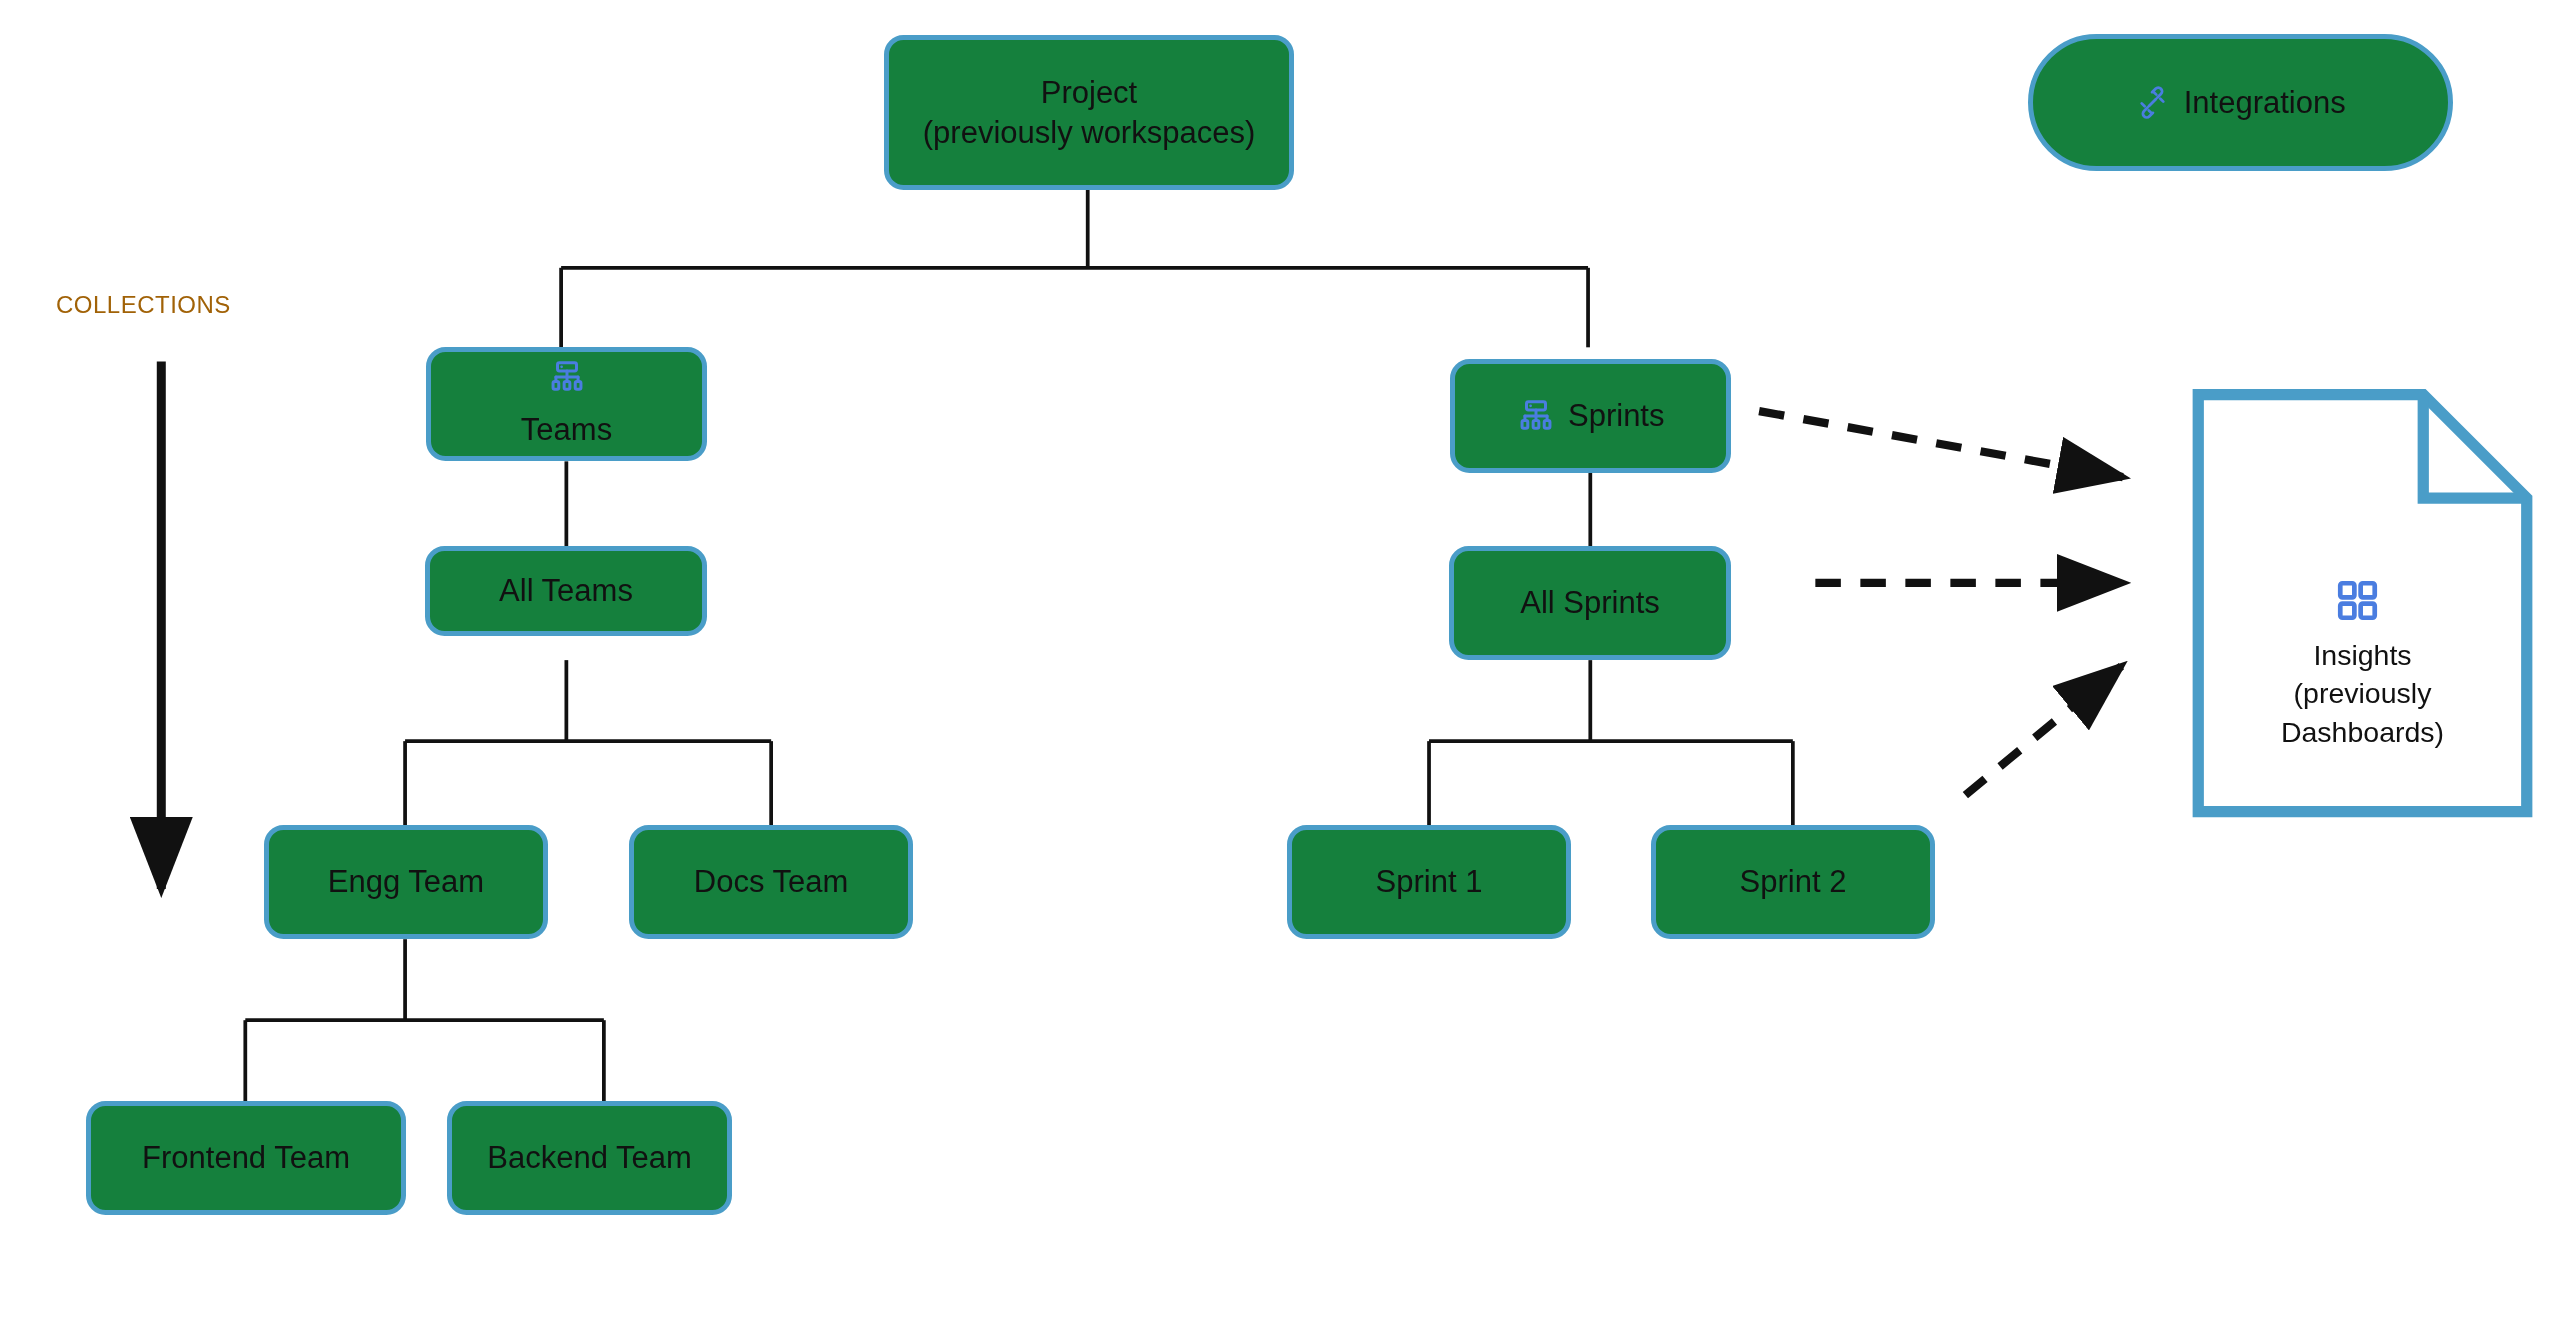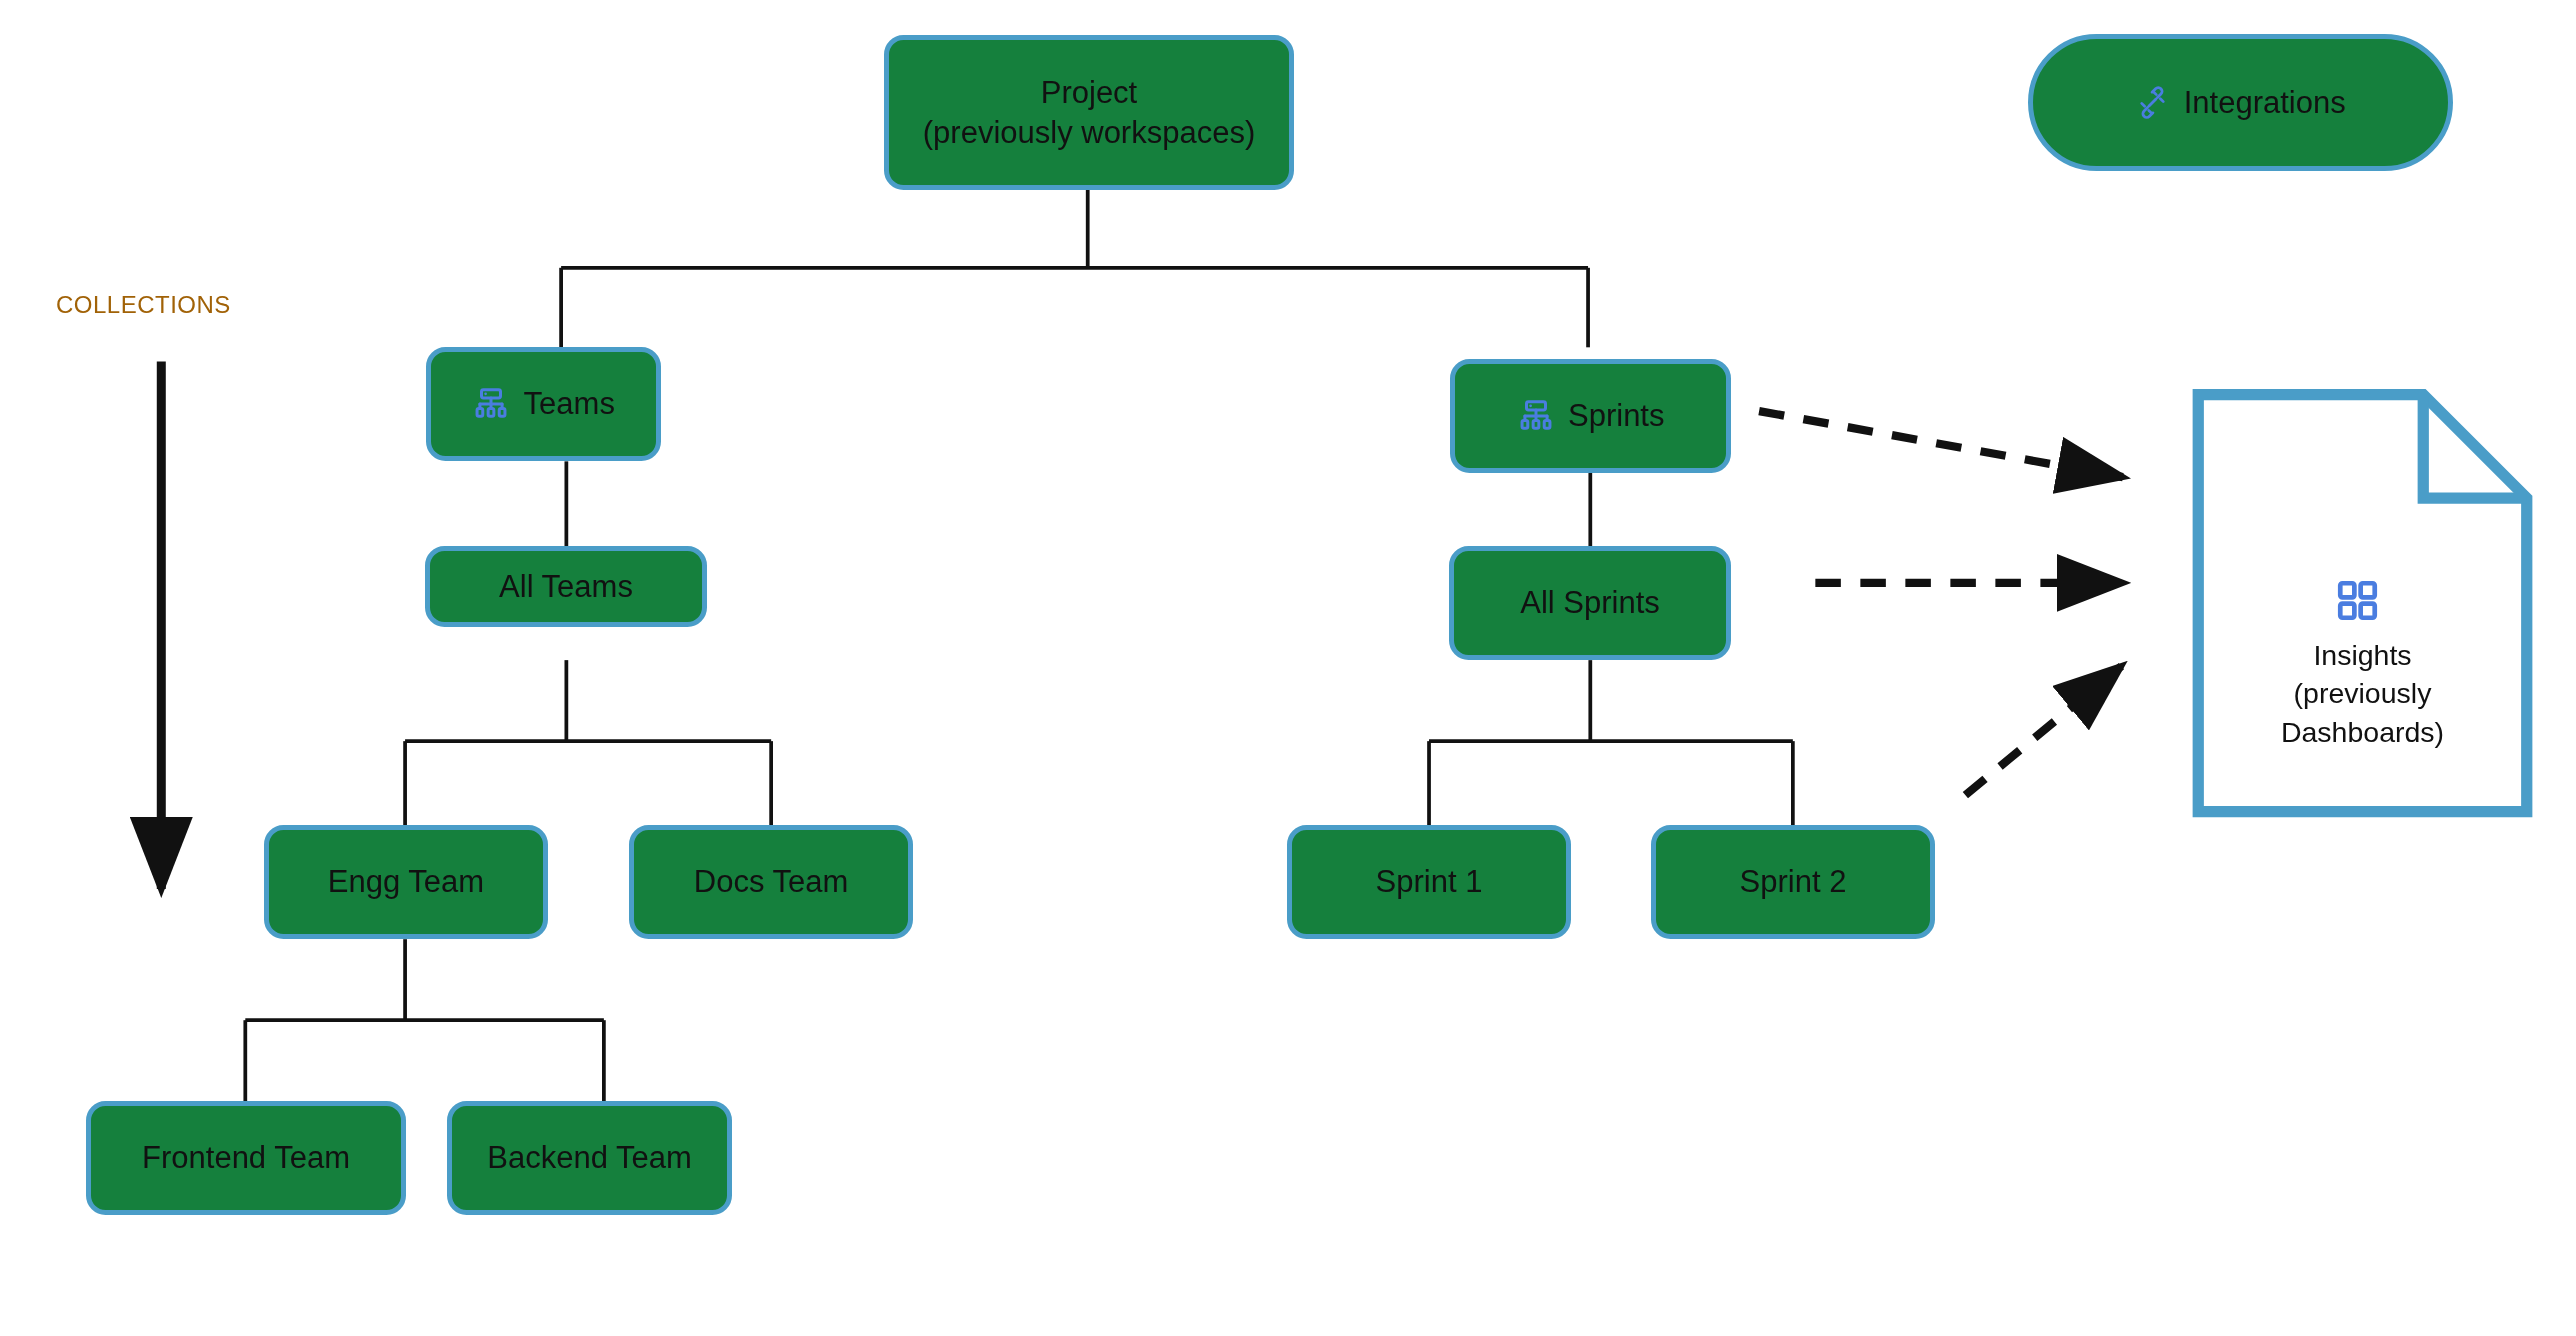--- a/index.html
+++ b/index.html
@@ -125,21 +125,21 @@
     <path d="M 215 482 L 215 1185" stroke="#111111" stroke-width="12" fill="none" marker-end="url(#arrowhead)"></path>
   </svg>
 
   <div class="side-label" style="left:56px; top:291px;">COLLECTIONS</div>
 
   <div class="node" style="left:884px; top:35px; width:410px; height:155px; font-size:31px;">
     <span class="label">Project
 (previously workspaces)</span>
   </div>
 
-  <div class="node with-icon" style="left:426px; top:347px; width:235px; height:114px; font-size:31px;">
+  <div class="node with-icon" style="left:426px; top:347px; width:281px; height:114px; font-size:31px;flex-direction:column;">
     <span class="node-icon">
       <svg width="38" height="38" viewBox="0 0 24 24" fill="none" stroke="#4a7de0" stroke-width="1.9" stroke-linecap="round" stroke-linejoin="round">
         <rect x="6" y="3" width="12" height="5.2" rx="1.2"></rect>
         <circle cx="8.6" cy="5.6" r="0.85" fill="#4a7de0" stroke="none"></circle>
         <path d="M12 8.2 V12"></path>
         <path d="M5 12 H19"></path>
         <path d="M5 12 V14.6 M12 12 V14.6 M19 12 V14.6"></path>
         <rect x="3.2" y="14.8" width="3.6" height="5" rx="1.1"></rect>
         <rect x="10.2" y="14.8" width="3.6" height="5" rx="1.1"></rect>
         <rect x="17.2" y="14.8" width="3.6" height="5" rx="1.1"></rect>
@@ -157,21 +157,21 @@
         <path d="M5 12 H19"></path>
         <path d="M5 12 V14.6 M12 12 V14.6 M19 12 V14.6"></path>
         <rect x="3.2" y="14.8" width="3.6" height="5" rx="1.1"></rect>
         <rect x="10.2" y="14.8" width="3.6" height="5" rx="1.1"></rect>
         <rect x="17.2" y="14.8" width="3.6" height="5" rx="1.1"></rect>
       </svg>
     </span>
     <span class="label">Sprints</span>
   </div>
 
-  <div class="node" style="left:425px; top:546px; width:282px; height:81px; font-size:31px;align-items:center;">
+  <div class="node" style="left:425px; top:546px; width:282px; height:90px; font-size:31px;align-items:center;">
     <span class="label">All Teams</span>
   </div>
 
   <div class="node" style="left:1449px; top:546px; width:282px; height:114px; font-size:31px;">
     <span class="label">All Sprints</span>
   </div>
 
   <div class="node" style="left:264px; top:825px; width:284px; height:114px; font-size:31px;">
     <span class="label">Engg Team</span>
   </div>

